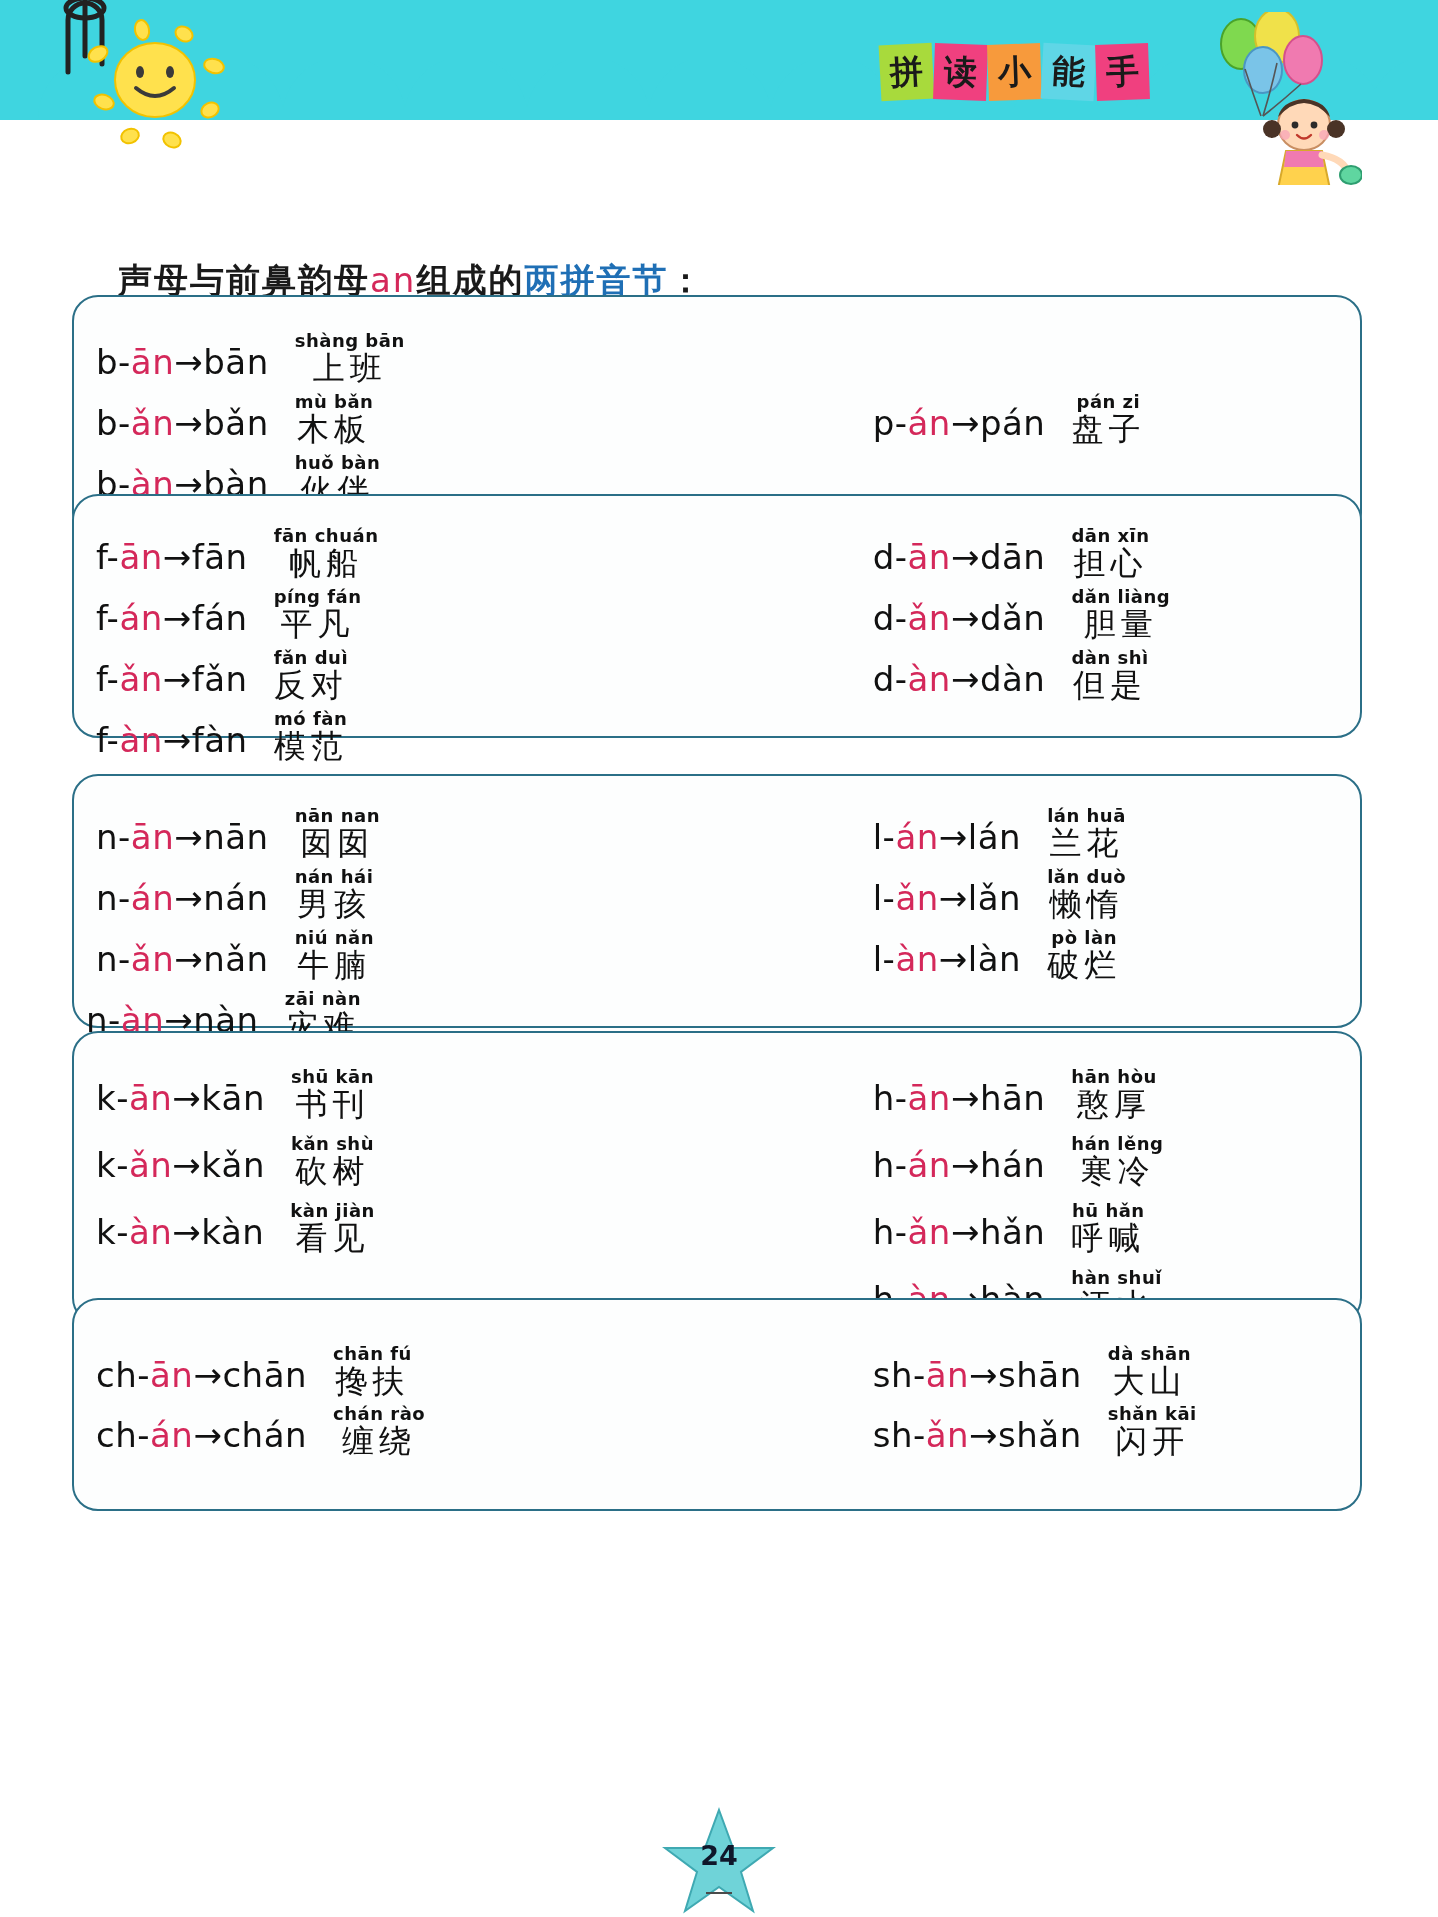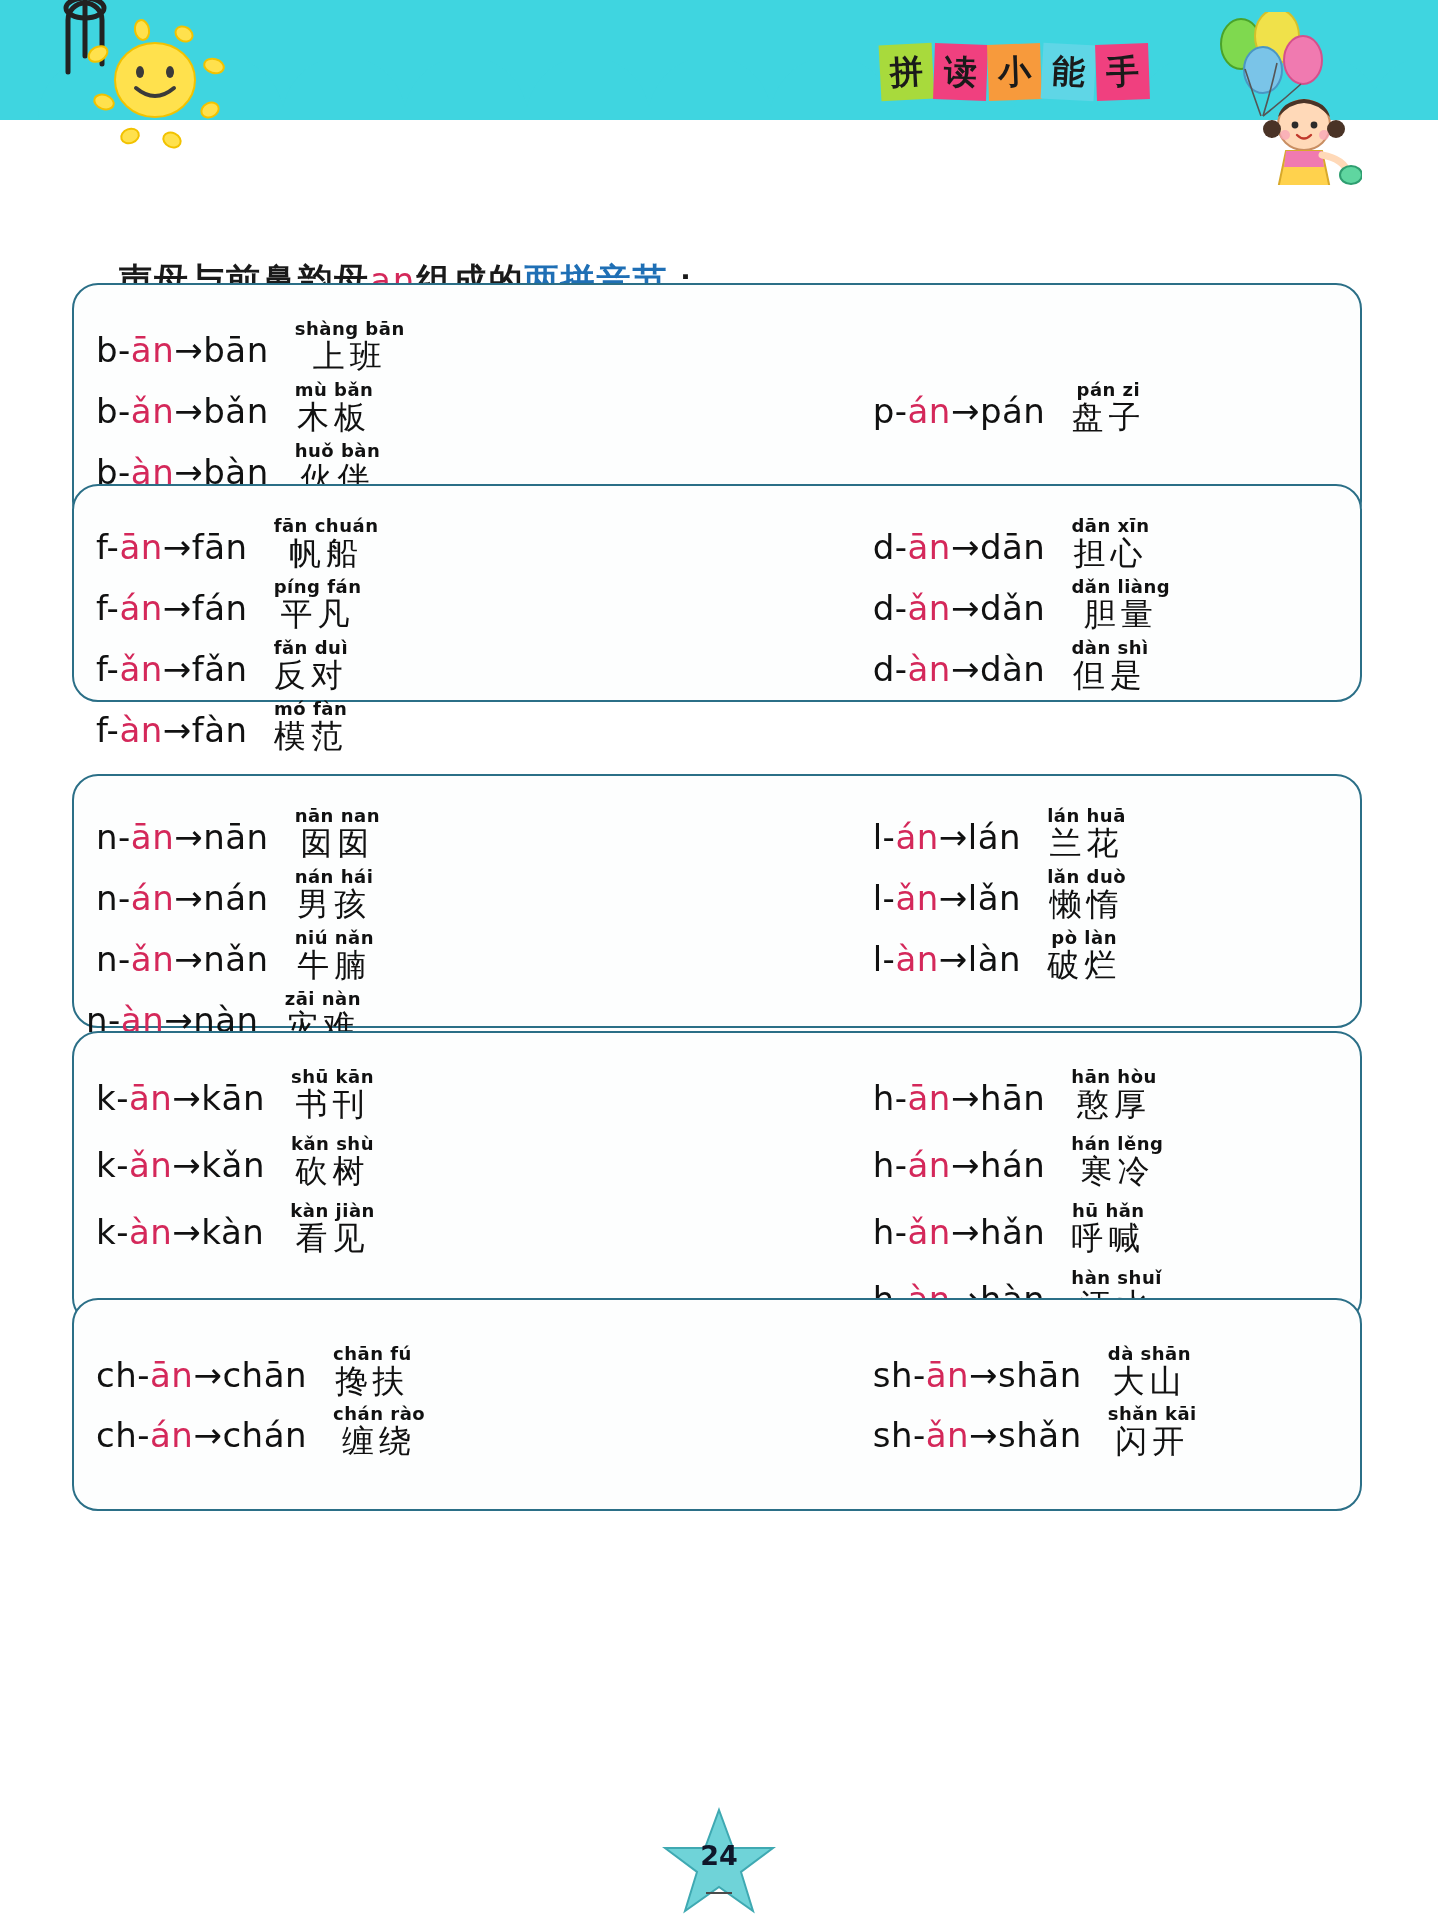--- a/index.html
+++ b/index.html
@@ -214,34 +214,34 @@
       <ellipse cx="99" cy="80" rx="11" ry="9" fill="#5fd6a0" stroke="#2e9e70" stroke-width="2"></ellipse>
     </svg>
   </div>
 </div>
 
 <div class="section-title">
   <span>声母与前鼻韵母</span><span class="an">an</span><span>组成的</span><span class="blue">两拼音节</span><span>：</span>
 </div>
 
 <div id="cards-root">
-    <div class="card" style="top: 283px; height: 244px;">
+    <div class="card" style="top: 295px; height: 244px;">
       <div class="cols">
         <div class="col">
           <div class="rowline" style="left: 22px; top: 38px;"><span class="syl"><span>b-</span><span class="red">ān</span><span>→</span><span>bān</span></span><span class="word"><span class="py">shàng bān</span><span class="hz">上班</span></span></div>
           <div class="rowline" style="left: 22px; top: 99px;"><span class="syl"><span>b-</span><span class="red">ǎn</span><span>→</span><span>bǎn</span></span><span class="word"><span class="py">mù bǎn</span><span class="hz">木板</span></span></div>
           <div class="rowline" style="left: 22px; top: 160px;"><span class="syl"><span>b-</span><span class="red">àn</span><span>→</span><span>bàn</span></span><span class="word"><span class="py">huǒ bàn</span><span class="hz">伙伴</span></span></div>
         </div>
         <div class="col">
           <div class="rowline" style="left: 370px; top: 99px;"><span class="syl"><span>p-</span><span class="red">án</span><span>→</span><span>pán</span></span><span class="word"><span class="py">pán zi</span><span class="hz">盘子</span></span></div>
         </div>
         <div class="col"></div>
       </div>
     </div>
-    <div class="card" style="top: 484px; height: 218px;">
+    <div class="card" style="top: 494px; height: 244px;">
       <div class="cols">
         <div class="col">
           <div class="rowline" style="left: 22px; top: 34px;"><span class="syl"><span>f-</span><span class="red">ān</span><span>→</span><span>fān</span></span><span class="word"><span class="py">fān chuán</span><span class="hz">帆船</span></span></div>
           <div class="rowline" style="left: 22px; top: 95px;"><span class="syl"><span>f-</span><span class="red">án</span><span>→</span><span>fán</span></span><span class="word"><span class="py">píng fán</span><span class="hz">平凡</span></span></div>
           <div class="rowline" style="left: 22px; top: 156px;"><span class="syl"><span>f-</span><span class="red">ǎn</span><span>→</span><span>fǎn</span></span><span class="word"><span class="py">fǎn duì</span><span class="hz">反对</span></span></div>
           <div class="rowline" style="left: 22px; top: 217px;"><span class="syl"><span>f-</span><span class="red">àn</span><span>→</span><span>fàn</span></span><span class="word"><span class="py">mó fàn</span><span class="hz">模范</span></span></div>
         </div>
         <div class="col">
           <div class="rowline" style="left: 370px; top: 34px;"><span class="syl"><span>d-</span><span class="red">ān</span><span>→</span><span>dān</span></span><span class="word"><span class="py">dān xīn</span><span class="hz">担心</span></span></div>
           <div class="rowline" style="left: 370px; top: 95px;"><span class="syl"><span>d-</span><span class="red">ǎn</span><span>→</span><span>dǎn</span></span><span class="word"><span class="py">dǎn liàng</span><span class="hz">胆量</span></span></div>

